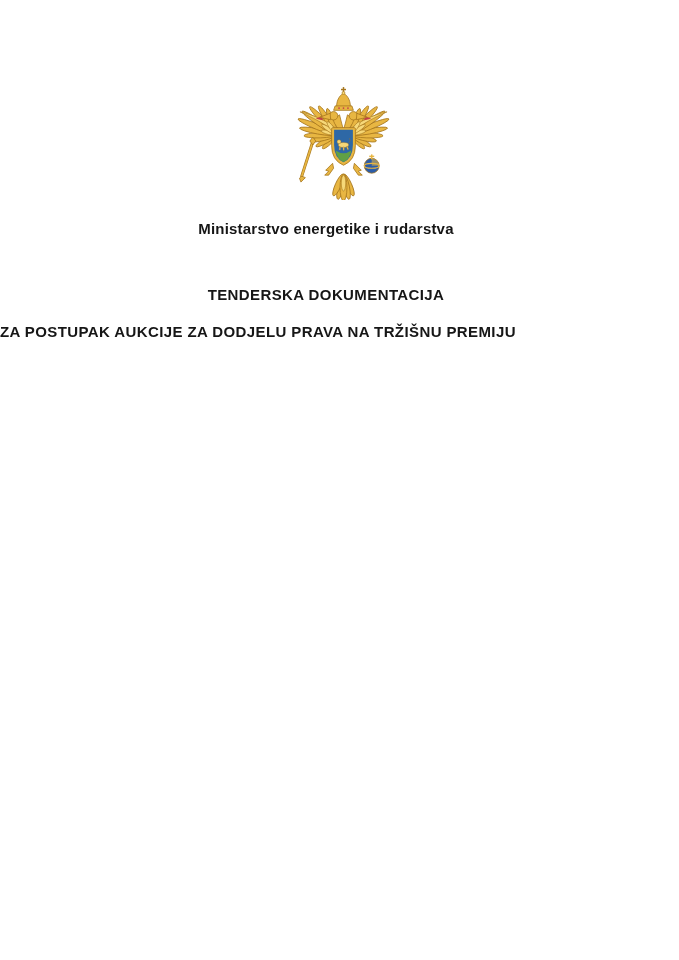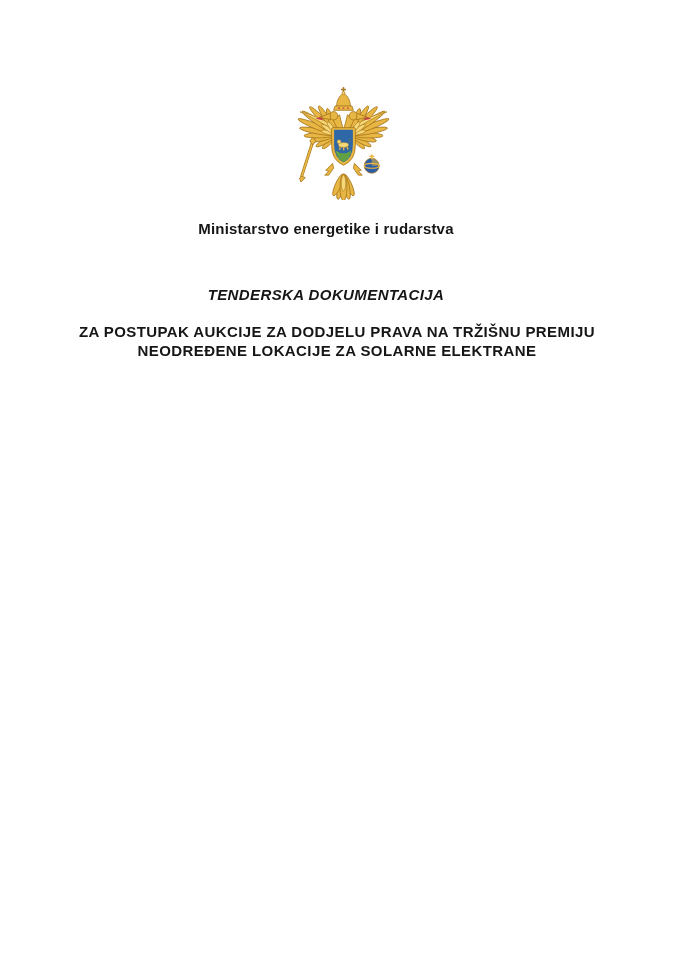--- a/index.html
+++ b/index.html
@@ -47,28 +47,27 @@
   }
   .doc-title{
     position:absolute;
     top:286px;
     left:0;
     width:100%;
     text-align:center;
     font-size:15px;
     line-height:18.5px;
     letter-spacing:0.4px;
-    font-style:italic;
   }
   .doc-subtitle{
     position:absolute;
     top:323px;
-    left:11px;
+    left:0;
     width:100%;
-    text-align:center;
+    text-align:left;
     font-size:15px;
     line-height:18.5px;
     letter-spacing:0.4px;
   }
 </style>
 </head>
 <body>
 
 <div class="page">
 
@@ -191,16 +190,15 @@
       </g>
     </svg>
   </div>
 
   <div class="ministry">Ministarstvo energetike i rudarstva</div>
 
   <div class="doc-title">TENDERSKA DOKUMENTACIJA</div>
 
   <div class="doc-subtitle">
     <div>ZA POSTUPAK AUKCIJE ZA DODJELU PRAVA NA TRŽIŠNU PREMIJU</div>
-    <div>NEODREĐENE LOKACIJE ZA SOLARNE ELEKTRANE</div>
   </div>
 
 </div>
 
 </body></html>

